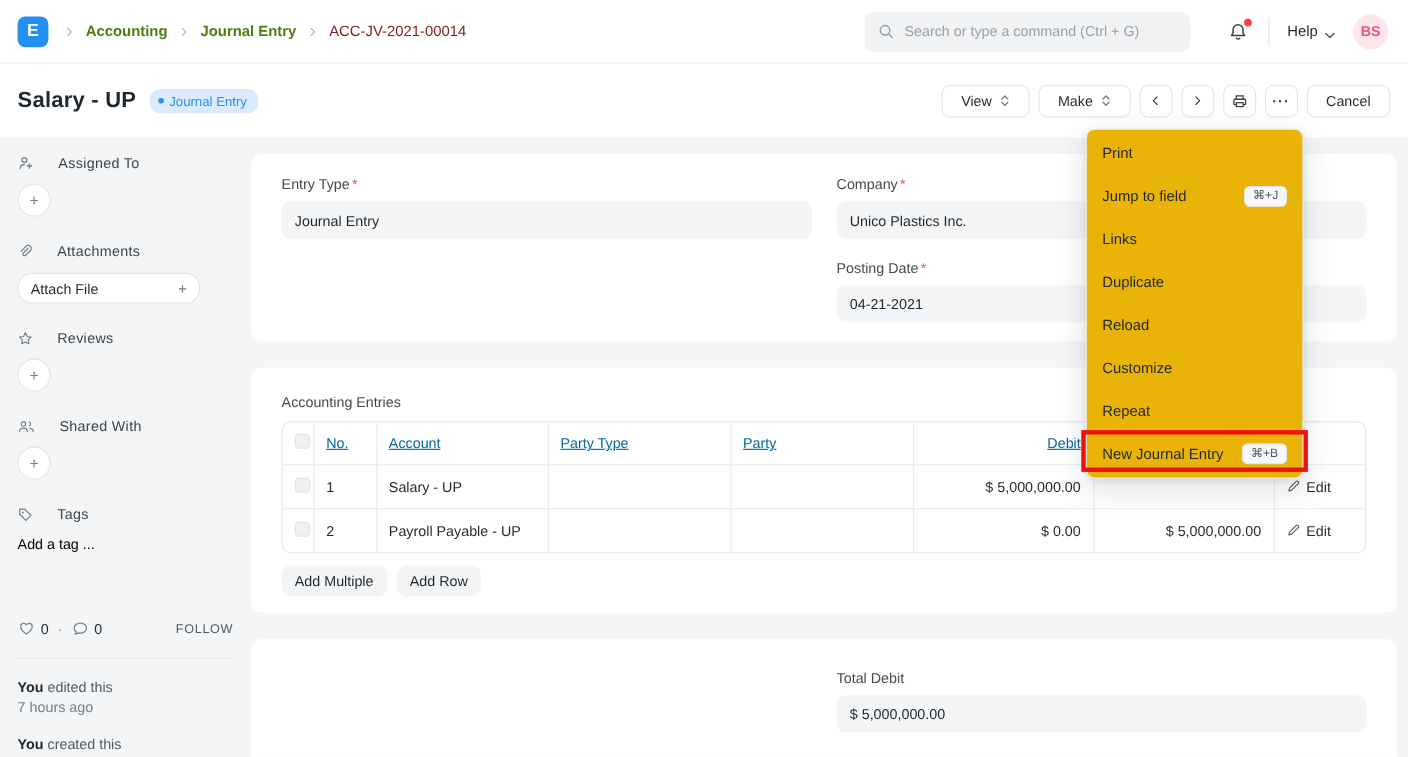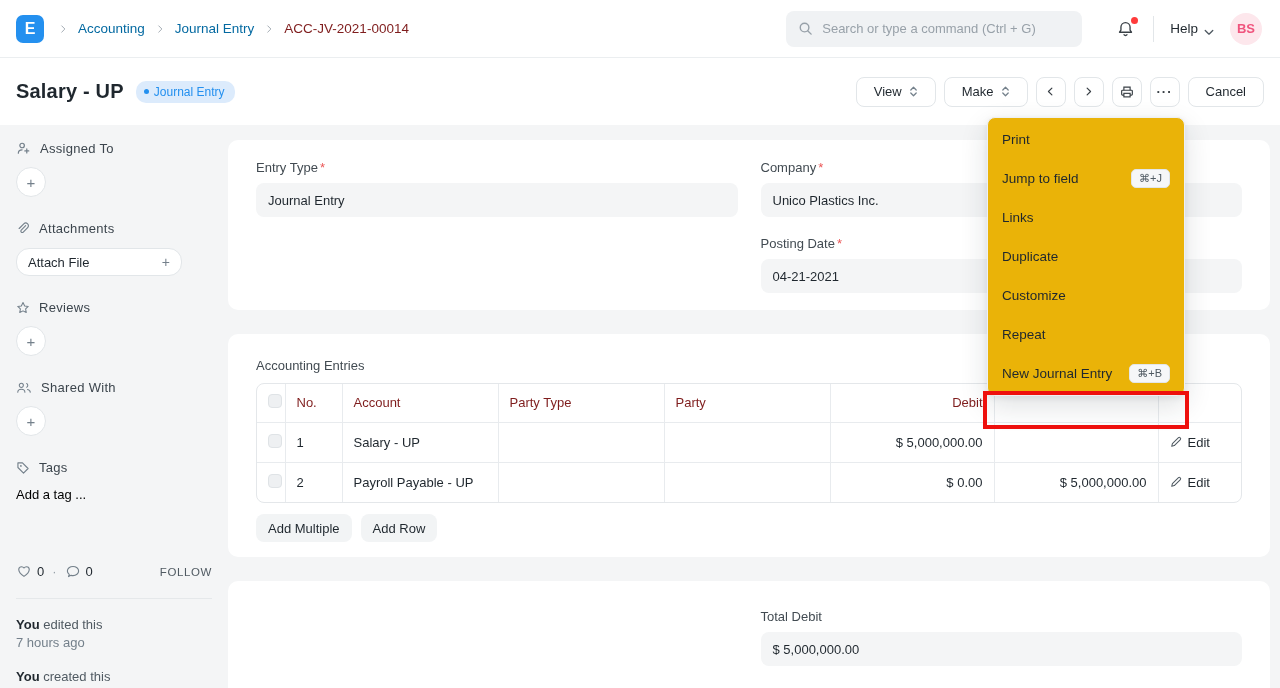--- a/index.html
+++ b/index.html
@@ -4,21 +4,21 @@
 <style>
   * { margin:0; padding:0; box-sizing:border-box; }
   html,body { width:1280px; height:688px; overflow:hidden; }
   body { font-family:"Liberation Sans", sans-serif; font-size:13px; color:#1f272e; background:#f4f5f6; position:relative; }
 
   
   .navbar { height:58px; background:#fff; border-bottom:1px solid #ebeef0; display:flex; align-items:center; padding:0 18px 0 16px; }
   .logo { width:28px; height:28px; background:#2490ef; border-radius:7px; display:flex; align-items:center; justify-content:center; color:#fff; font-weight:bold; font-size:16px; }
   .crumbs { display:flex; align-items:center; gap:10px; margin-left:14px; font-size:13.5px; }
   .crumb-sep { color:#a5adb5; display:flex; align-items:center; }
-  .crumb { color:#0369a1; font-weight:400; cursor:pointer; }
+  .crumb { color:#4d7c0f; font-weight:700; cursor:pointer; }
   .crumb.muted { color:#7f1d1d; font-weight:400; cursor:default; }
   .search-box { margin-left:auto; width:296px; height:36px; background:#f0f2f4; border-radius:8px; display:flex; align-items:center; gap:9px; padding:0 12px; color:#98a1a9; }
   .nav-right { display:flex; align-items:center; }
   .bell-wrap { position:relative; margin-left:34px; color:#383f45; cursor:pointer; display:flex; }
   .bell-dot { position:absolute; top:-2px; right:-3px; width:7px; height:7px; border-radius:50%; background:#ff3b3b; }
   .nav-divider { width:1px; height:26px; background:#e2e6e9; margin:0 16px 0 18px; }
   .help { display:flex; align-items:flex-end; gap:6px; color:#1f272e; cursor:pointer; font-size:13.5px; }
   .avatar { width:32px; height:32px; border-radius:50%; background:#fde7ec; color:#f0547d; font-weight:bold; font-size:13px; display:flex; align-items:center; justify-content:center; margin-left:16px; cursor:pointer; }
 
   
@@ -30,21 +30,21 @@
   .btn { height:30px; background:#fff; border:1px solid #e2e6e9; border-radius:8px; display:flex; align-items:center; justify-content:center; gap:7px; padding:0 13px; font-size:13px; color:#1f272e; cursor:pointer; }
   .btn .updown { color:#74808b; display:flex; }
   .btn.icon-btn { width:30px; padding:0; color:#383f45; }
   .btn.wide { padding:0 17px; }
 
   
   .content { display:flex; padding:0 16px; align-items:flex-start; }
 
   
   .sidebar { width:196px; flex:none; padding-top:16px; }
-  .sb-label { display:flex; align-items:center; gap:9px; color:#3c454d; font-size:13px; letter-spacing:.3px; margin-top:24px; }
+  .sb-label { display:flex; align-items:center; gap:22px; color:#3c454d; font-size:13px; letter-spacing:.3px; margin-top:24px; }
   .sb-label:first-child { margin-top:0; }
   .sb-label .sb-ic { color:#74808b; display:flex; }
   .circle-btn { width:30px; height:30px; border-radius:50%; background:#fff; border:1px solid #e2e6e9; color:#74808b; font-size:15px; display:flex; align-items:center; justify-content:center; margin-top:11px; cursor:pointer; }
   .attach-btn { margin-top:12px; width:166px; height:28px; background:#fff; border:1px solid #e2e6e9; border-radius:13px; display:flex; align-items:center; justify-content:space-between; padding:0 11px; font-size:13px; cursor:pointer; }
   .attach-btn .plus { color:#74808b; font-size:14px; }
   .add-tag { margin-top:12px; color:#000000; font-size:13px; cursor:pointer; }
   .likes-row { margin-top:62px; display:flex; align-items:center; color:#74808b; }
   .likes-row .cnt { color:#1f272e; margin-left:5px; }
   .likes-row .mid { margin:0 8px; color:#98a1a9; }
   .follow { margin-left:auto; font-size:11.5px; letter-spacing:.6px; color:#505a62; cursor:pointer; }
@@ -60,21 +60,21 @@
   .field { margin-bottom:19px; }
   .f-label { color:#424b52; font-size:13px; margin-bottom:8px; }
   .req { color:#eb5757; margin-left:2px; }
   .f-input { height:34px; background:#f4f5f6; border-radius:8px; display:flex; align-items:center; padding:0 12px; color:#1f272e; font-size:13px; cursor:text; }
 
   
   .section-label { color:#424b52; font-size:13px; margin-bottom:10px; padding-top:2px; }
   table.grid { border-collapse:collapse; width:984px; table-layout:fixed; font-size:13px; }
   .grid-wrap { border:1px solid #e4e7ea; border-radius:8px; overflow:hidden; }
   table.grid th, table.grid td { border-right:1px solid #e8ebee; border-bottom:1px solid #e8ebee; padding:0 11px; height:40px; text-align:left; font-weight:400; vertical-align:middle; }
-  table.grid th { height:38px; color:#7f1d1d; }
+  table.grid th { height:38px; color:#0369a1;text-decoration:underline; }
   table.grid th:last-child, table.grid td:last-child { border-right:none; }
   table.grid tr:last-child td { border-bottom:none; }
   .col-cb { width:28px; } .col-no { width:57px; } .col-acct { width:156px; } .col-pt { width:166px; } .col-p { width:166px; } .col-dr { width:164px; } .col-cr { width:164px; } .col-edit { width:83px; }
   .cb { width:14px; height:14px; border-radius:4px; background:#eef0f2; border:1px solid #dfe3e6; display:inline-block; cursor:pointer; }
   td.center, th.center { text-align:center; padding:0 4px; }
   .num { text-align:right !important; }
   .bold { font-weight:bold; }
   .edit-btn { display:flex; align-items:center; gap:6px; color:#1f272e; cursor:pointer; }
   .edit-btn .pen { color:#505a62; display:flex; }
   .table-btns { display:flex; gap:9px; margin-top:11px; }
@@ -406,20 +406,23 @@
       <span>Jump to field</span>
       <span class="kbd">⌘+J</span>
     </div>
   <div class="menu-item">
       <span>Links</span>
     </div>
   <div class="menu-item">
       <span>Duplicate</span>
     </div>
   <div class="menu-item">
+      <span>Reload</span>
+    </div>
+  <div class="menu-item">
       <span>Customize</span>
     </div>
   <div class="menu-item">
       <span>Repeat</span>
     </div>
   <div class="menu-item">
       <span>New Journal Entry</span>
       <span class="kbd">⌘+B</span>
     </div>
 </div>

